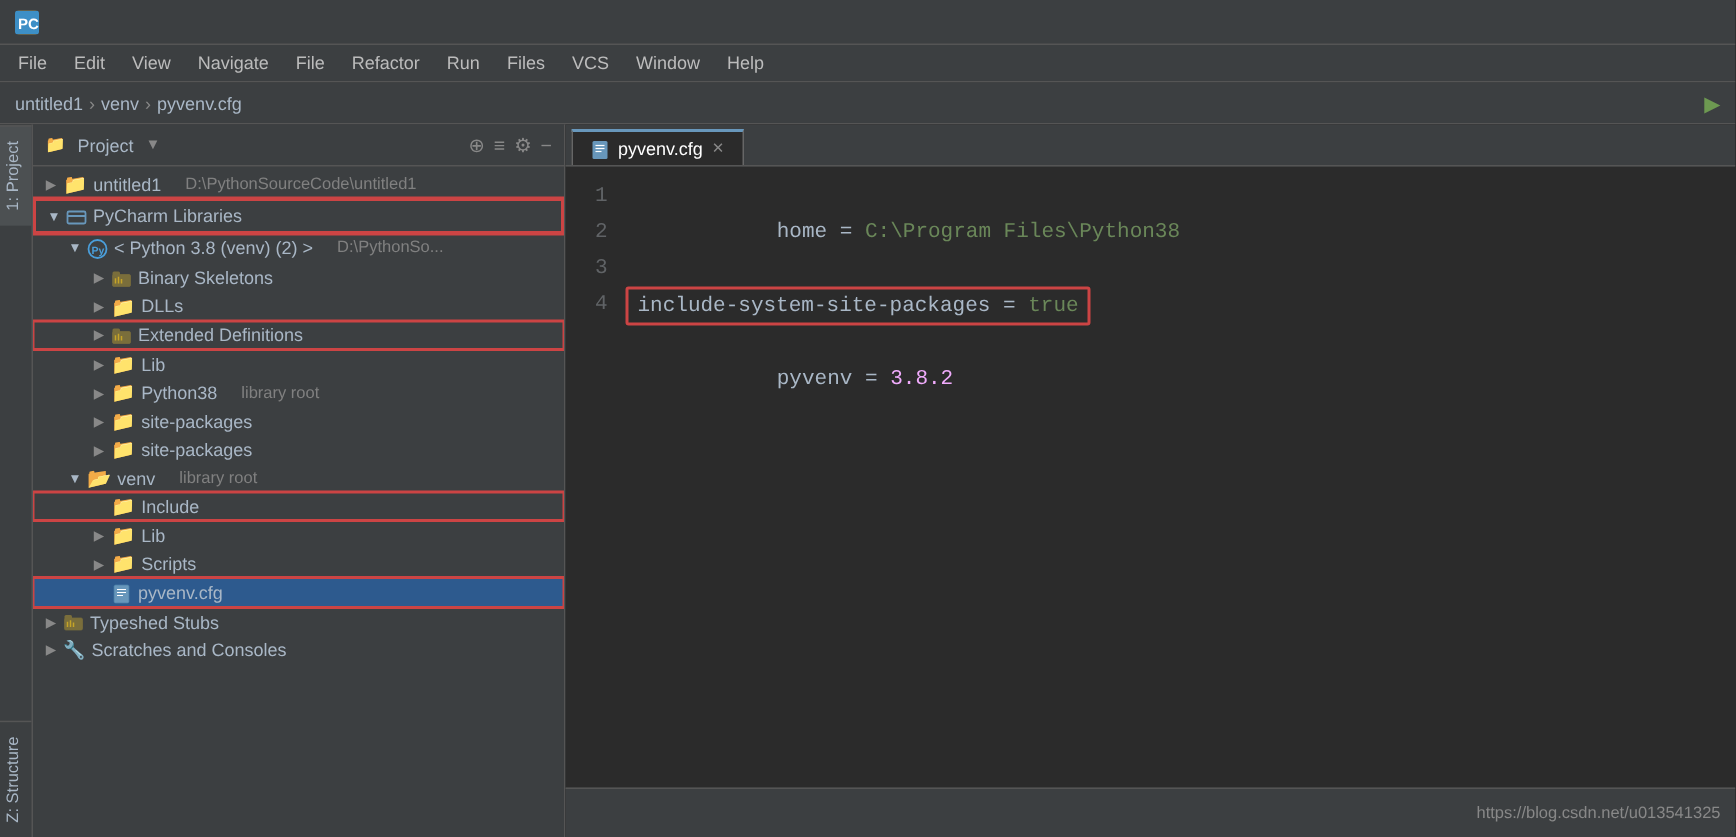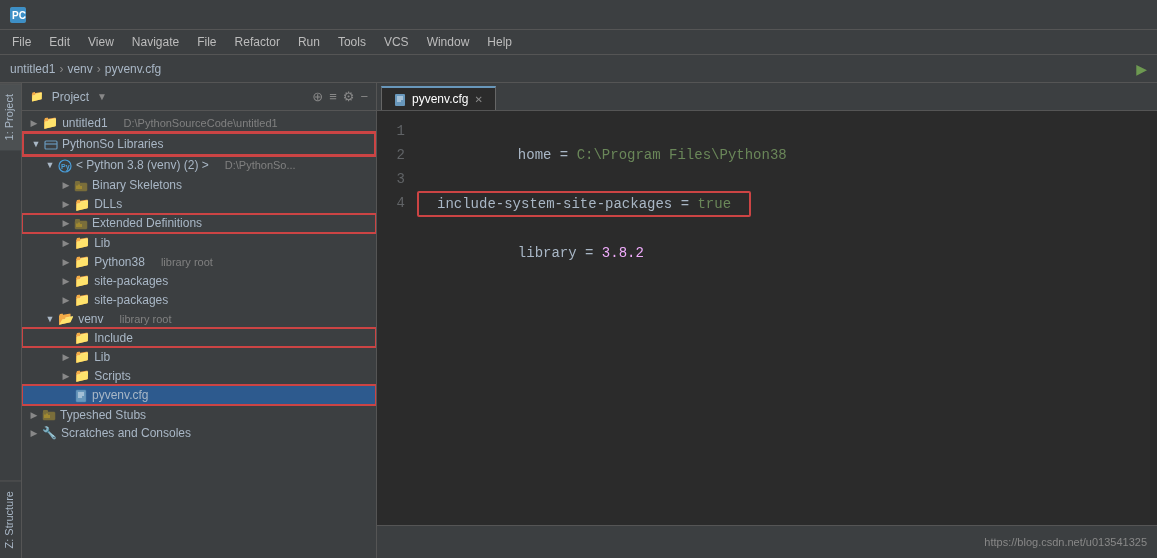--- a/index.html
+++ b/index.html
@@ -235,21 +235,21 @@
 </div>
 
 <div class="menu-bar">
   <span class="menu-item">File</span>
   <span class="menu-item">Edit</span>
   <span class="menu-item">View</span>
   <span class="menu-item">Navigate</span>
   <span class="menu-item">File</span>
   <span class="menu-item">Refactor</span>
   <span class="menu-item">Run</span>
-  <span class="menu-item">Tools</span>
+  <span class="menu-item">Files</span>
   <span class="menu-item">VCS</span>
   <span class="menu-item">Window</span>
   <span class="menu-item">Help</span>
 </div>
 
 <div class="breadcrumb-bar">
   <div class="breadcrumb">
     <span>untitled1</span>
     <span class="breadcrumb-sep">›</span>
     <span>venv</span>
@@ -290,21 +290,21 @@
       </div>
 
       <div class="tree-item box-highlight" style="padding-left:4px;outline:2px solid #cc4444;outline-offset:-1px;">
         <span class="arrow open">▼</span>
         <span style="margin-right:4px;color:#6897bb;">
           <svg width="14" height="14" viewBox="0 0 14 14" style="vertical-align:middle;">
             <rect x="1" y="3" width="12" height="8" rx="1" fill="none" stroke="#6897bb" stroke-width="1.2"></rect>
             <line x1="1" y1="6" x2="13" y2="6" stroke="#6897bb" stroke-width="1.2"></line>
           </svg>
         </span>
-        <span class="item-label">PythonSo Libraries</span>
+        <span class="item-label">PyCharm Libraries</span>
       </div>
 
       <div class="tree-item" style="padding-left:20px;">
         <span class="arrow open">▼</span>
         <span style="margin-right:4px;">
           <svg width="14" height="14" viewBox="0 0 14 14" style="vertical-align:middle;">
             <circle cx="7" cy="7" r="6" fill="none" stroke="#4a9eda" stroke-width="1.2"></circle>
             <text x="3" y="10" font-size="7" fill="#4a9eda" font-weight="bold">Py</text>
           </svg>
         </span>
@@ -458,28 +458,28 @@
       </div>
       <div class="code-lines">
 
         <div class="code-line">
           <span class="code-text">
             <span style="color:#a9b7c6;">home</span><span style="color:#a9b7c6;"> = </span><span style="color:#6a8759;">C:\Program Files\Python38</span>
           </span>
         </div>
 
         <div class="code-line">
-          <span style="display:inline-block;border:2px solid #cc4444;padding:1px 18px;border-radius:2px;font-family:'Courier New',monospace;font-size:14px;line-height:20px;">
+          <span style="display:inline-block;border:2px solid #cc4444;padding:1px 6px;border-radius:2px;font-family:'Courier New',monospace;font-size:14px;line-height:20px;">
             <span style="color:#a9b7c6;">include-system-site-packages</span><span style="color:#a9b7c6;"> = </span><span style="color:#6a8759;">true</span>
           </span>
         </div>
 
         <div class="code-line">
           <span class="code-text">
-            <span style="color:#a9b7c6;">library</span><span style="color:#a9b7c6;"> = </span><span style="color:#f0abfc;">3.8.2</span>
+            <span style="color:#a9b7c6;">pyvenv</span><span style="color:#a9b7c6;"> = </span><span style="color:#f0abfc;">3.8.2</span>
           </span>
         </div>
 
         <div class="code-line">
           <span class="code-text">&nbsp;</span>
         </div>
       </div>
     </div>
 
     <div class="status-bar">

